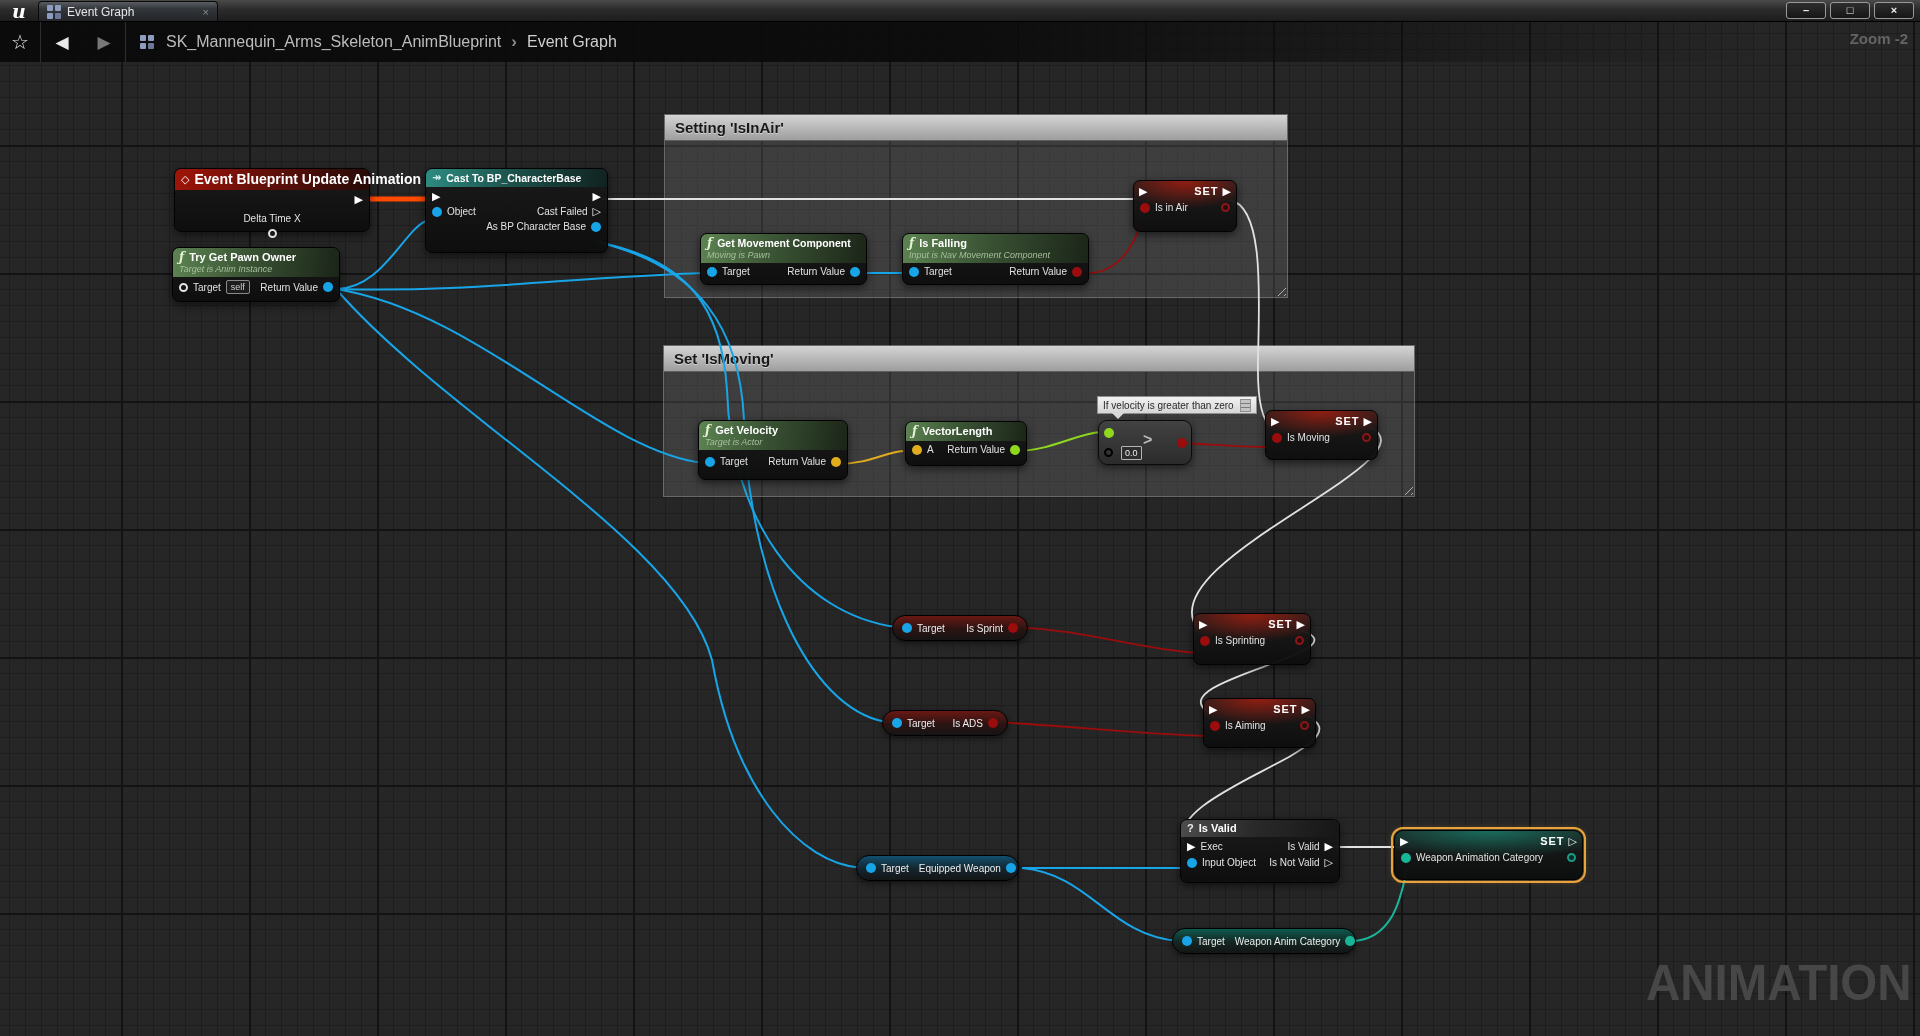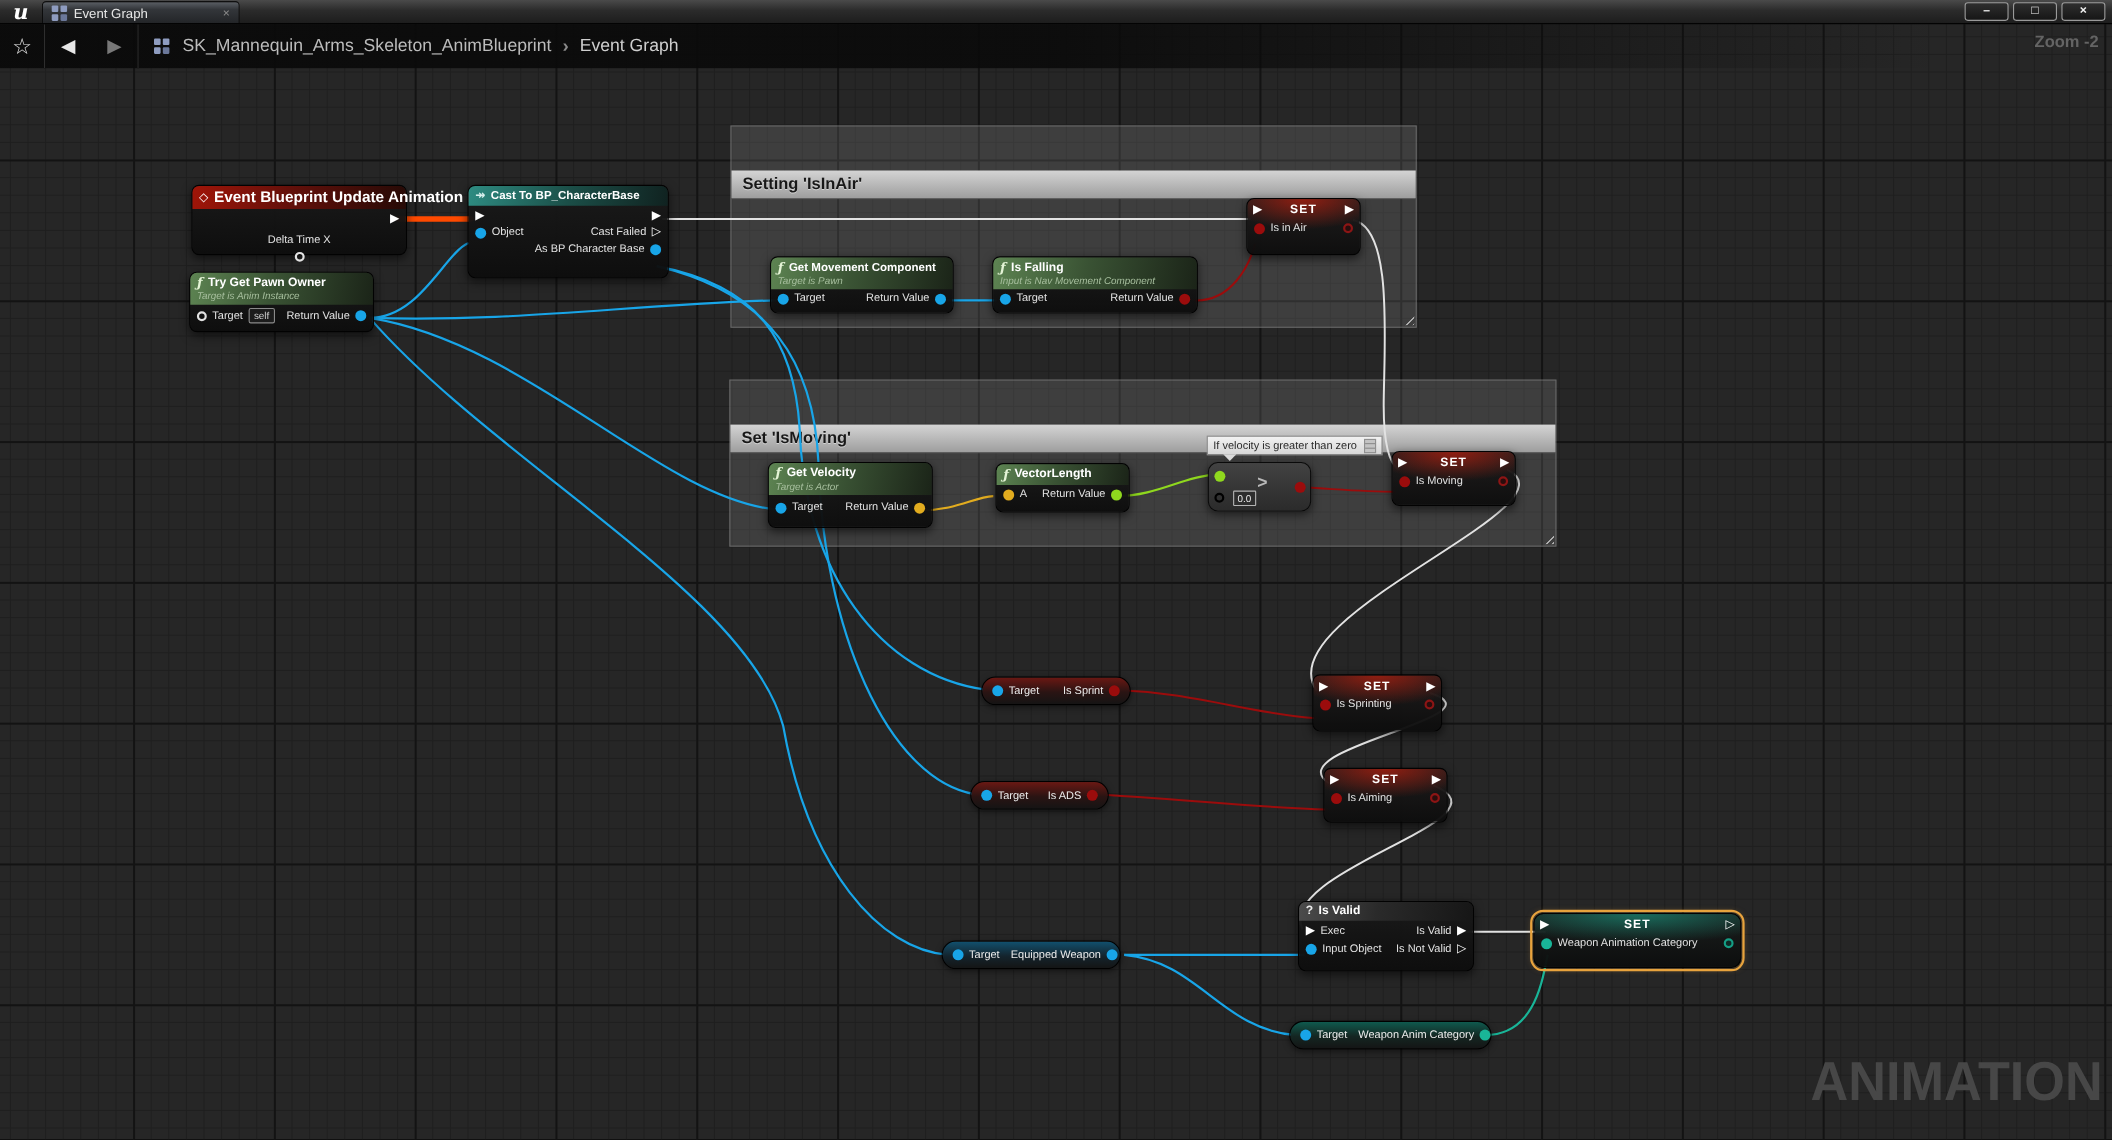--- a/index.html
+++ b/index.html
@@ -53,21 +53,21 @@
       linear-gradient(90deg,#1e1e1e 1px,transparent 1px);
     background-size:128px 128px,128px 128px,16px 16px,16px 16px;
     background-position:-7px -5px,-7px -5px,-7px -5px,-7px -5px; }
   .watermark { position:absolute; right:8px; bottom:24px; color:#474747; font-size:50px; font-weight:bold;
     letter-spacing:0px; transform:scaleX(.95); transform-origin:right bottom; z-index:1; }
 
   
   .comment { position:absolute; z-index:2; background:rgba(150,150,150,.22); border:1px solid rgba(170,170,170,.4); }
   .comment-h { height:26px; background:linear-gradient(180deg,#d4d4d4,#9e9e9e); border-bottom:1px solid #5f5f5f;
     color:#181818; font-weight:bold; font-size:15px; line-height:26px; padding:0 10px;
-    text-shadow:0 1px 0 rgba(255,255,255,.45); white-space:nowrap; overflow:hidden;margin-top:40px; }
+    text-shadow:0 1px 0 rgba(255,255,255,.45); white-space:nowrap; overflow:hidden; }
   .comment-handle { position:absolute; right:1px; bottom:1px; width:12px; height:12px; opacity:.8;
     background:repeating-linear-gradient(135deg,transparent 0 3px,#c9c9c9 3px 4px);
     clip-path:polygon(100% 0,100% 100%,0 100%); }
 
   
   svg.wires { position:absolute; left:0; top:0; z-index:3; pointer-events:none; }
 
   
   .node { position:absolute; z-index:4; color:#e2e2e2; font-size:10px;
     background:linear-gradient(180deg,rgba(26,26,26,.97),rgba(13,13,13,.97));
@@ -88,21 +88,21 @@
   .pin { width:10px; height:10px; border-radius:50%; flex:none; }
   .pin.sm { width:9px; height:9px; }
   .pin.hollow { background:transparent !important; border:2px solid; }
   .exec { font-size:11px; line-height:1; color:#fff; flex:none; }
   .plabel { white-space:nowrap; }
   .selfbox { border:1px solid #8a8a8a; border-radius:2px; background:#1c1c1c; color:#d0d0d0;
     font-size:9px; padding:0 4px; line-height:12px; }
 
   
   .setn .r1 { display:flex; align-items:center; gap:4px; padding:4px 5px 2px; }
-  .setn .r1 .title { flex:1; text-align:center; font-weight:bold; font-size:11px; letter-spacing:1px; color:#fff; }
+  .setn .r1 .title { flex:1; text-align:right; font-weight:bold; font-size:11px; letter-spacing:1px; color:#fff; }
   .setn .r2 { display:flex; align-items:center; gap:5px; padding:3px 6px; }
   .glow-red  { background:radial-gradient(ellipse 70% 55% at 50% 0%,rgba(165,30,15,.85),rgba(22,18,18,0) 100%),
                linear-gradient(180deg,rgba(30,28,28,.97),rgba(13,13,13,.97)); }
   .glow-teal { background:radial-gradient(ellipse 75% 55% at 50% 0%,rgba(25,160,135,.6),rgba(20,24,23,0) 100%),
                linear-gradient(180deg,rgba(26,30,29,.97),rgba(12,13,13,.97)); }
   .selected { outline:2px solid #e8a33d; outline-offset:1px; border-radius:9px; box-shadow:0 0 7px rgba(232,163,61,.5); }
 
   
   .cap { position:absolute; z-index:4; height:26px; display:flex; align-items:center; gap:5px; padding:0 9px;
     border-radius:13px; border:1px solid #000; box-shadow:0 2px 6px rgba(0,0,0,.5);
@@ -285,21 +285,21 @@
       <span class="pin c-blue"></span>
     </div>
   </div>
 
   <div class="node" style="left:700px;top:233px;width:167px;height:52px;">
     <div class="hdr hdr-green">
       <div class="l1">
           <span class="fx">ƒ</span>
       <span class="title" style="font-size:10.5px;">Get Movement Component</span>
         </div>
-      <div class="sub">Target is Pawn</div>
+      <div class="sub">Moving is Pawn</div>
     </div>
     <div class="prow">
       <span class="pin c-blue"></span>
       <span class="plabel">Target</span>
       <span class="sp"></span>
       <span class="plabel">Return Value</span>
       <span class="pin c-blue"></span>
     </div>
   </div>
 

